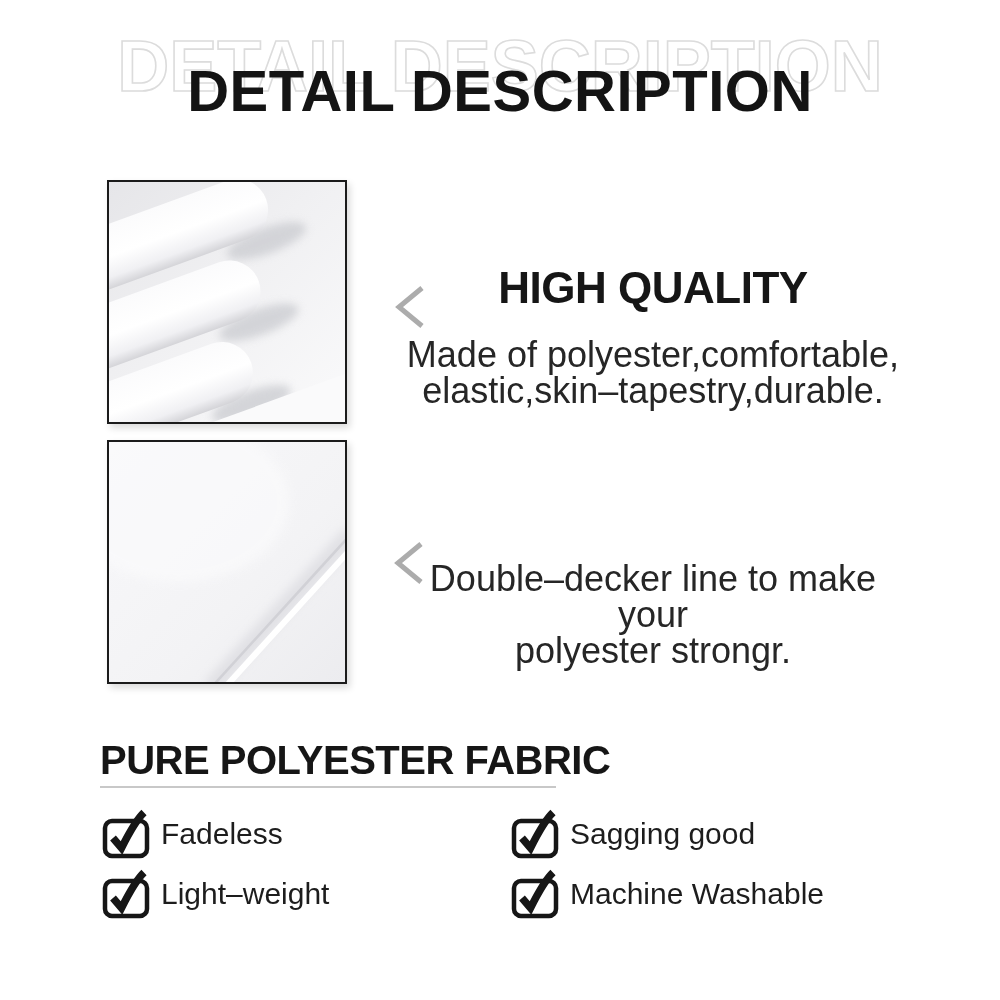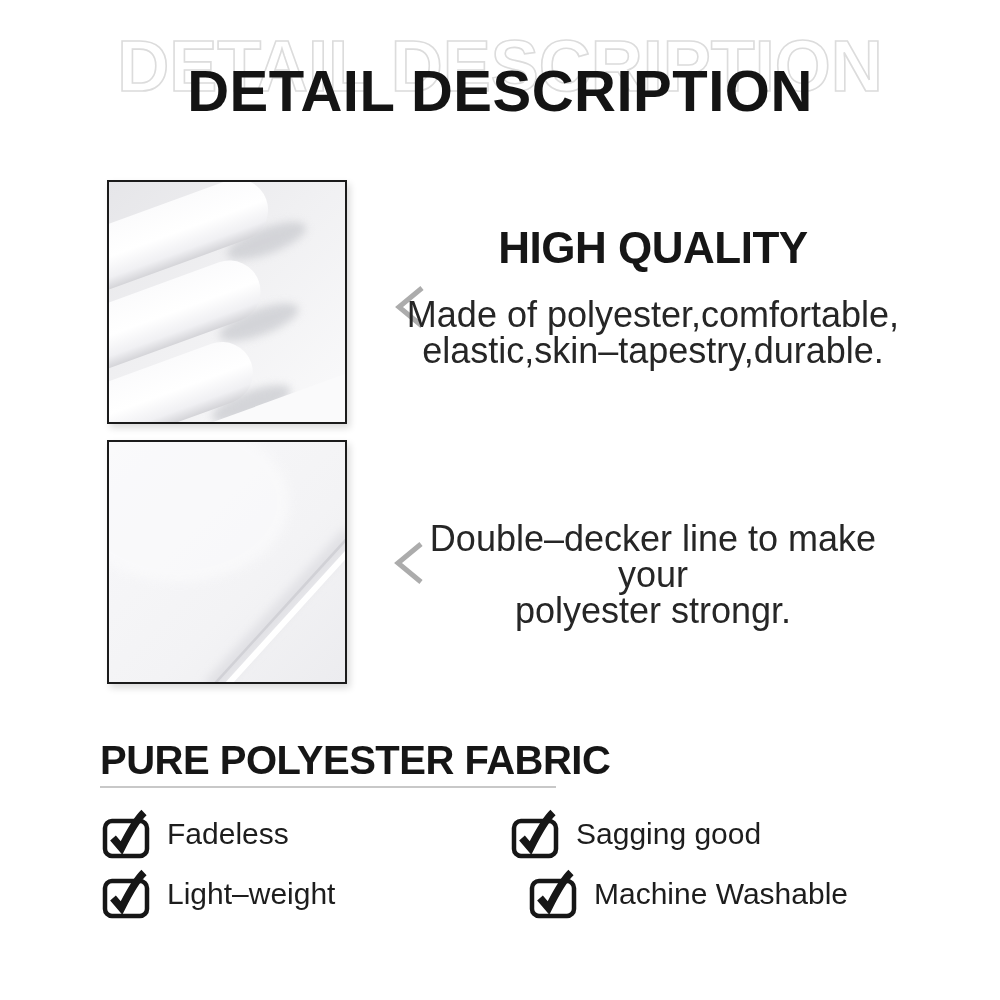--- a/index.html
+++ b/index.html
@@ -23,40 +23,40 @@
     background:#f1f1f3;box-shadow:3px 4px 7px rgba(0,0,0,0.14);overflow:hidden;
   }
   .img-card svg{display:block;width:100%;height:100%;}
   #card-fabric{left:107px;top:180px;}
   #card-hem{left:107px;top:440px;}
   
   .chevron{position:absolute;width:34px;height:46px;}
   #chevron-1{left:392px;top:284px;}
   #chevron-2{left:391px;top:540px;}
   
-  .feature{position:absolute;left:397px;width:512px;text-align:center;}
+  .feature{position:absolute;left:397px;width:512px;text-align:center;margin-top:40px;}
   #feature-1{top:226px;}
   #feature-2{top:494px;}
   .feature-heading{font-size:44px;font-weight:700;letter-spacing:-0.5px;line-height:1;color:#161616;white-space:nowrap;}
   .feature-desc{margin-top:27px;font-size:36px;line-height:36px;color:#262626;}
   .feature-desc span{display:block;}
   
   .fabric-heading{
     position:absolute;left:100px;top:738px;font-size:40px;font-weight:700;
     letter-spacing:-0.5px;line-height:1.1;color:#161616;white-space:nowrap;
   }
   .fabric-underline{position:absolute;left:100px;top:786px;width:456px;height:2px;background:#c8c8c8;}
   
-  .check-item{position:absolute;display:flex;align-items:center;gap:17px;height:52px;}
+  .check-item{position:absolute;display:flex;align-items:center;gap:11px;height:52px;}
   .check-item svg{width:48px;height:50px;flex:0 0 auto;}
   .check-label{font-size:30px;color:#1d1d1d;line-height:1;white-space:nowrap;}
   #check-1{left:102px;top:808px;}
   #check-2{left:511px;top:808px;}
   #check-3{left:102px;top:868px;}
-  #check-4{left:529px;top:868px;}
+  #check-4{left:511px;top:868px;}
 </style>
 </head>
 <body>
 
 <div class="page">
 
   <div class="title-watermark">DETAIL DESCRIPTION</div>
   <div class="title-main">DETAIL DESCRIPTION</div>
 
   <div class="img-card" id="card-fabric">

